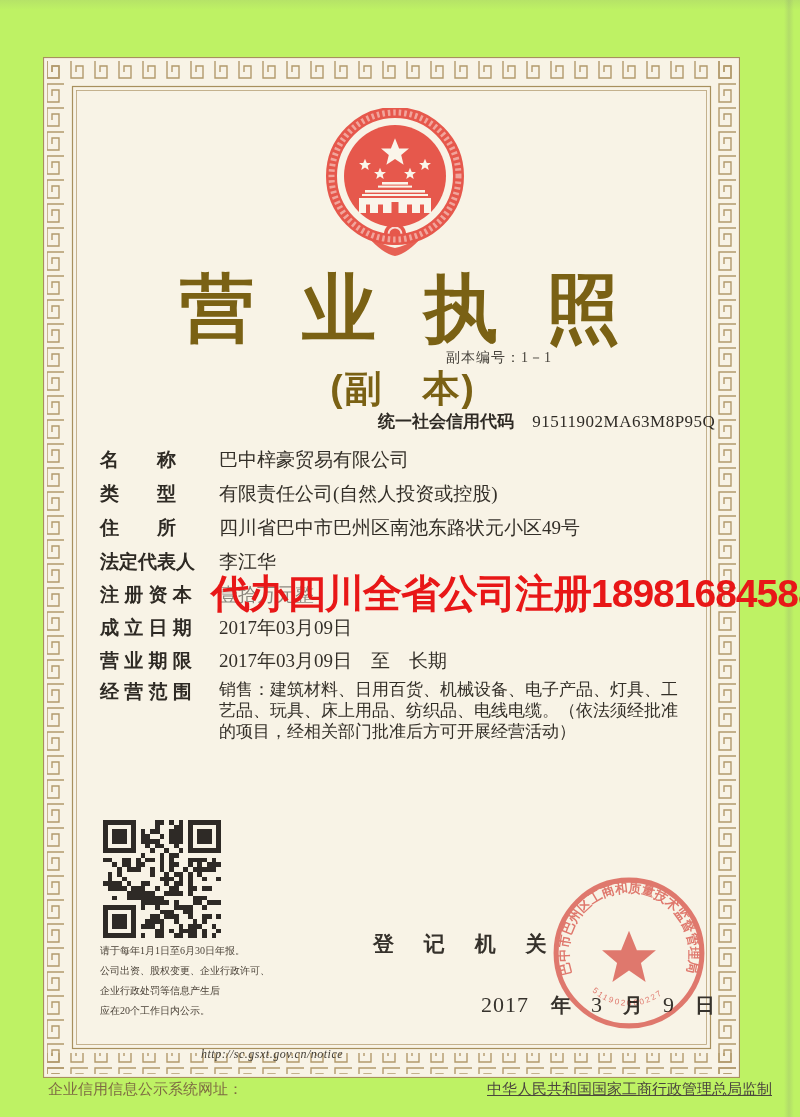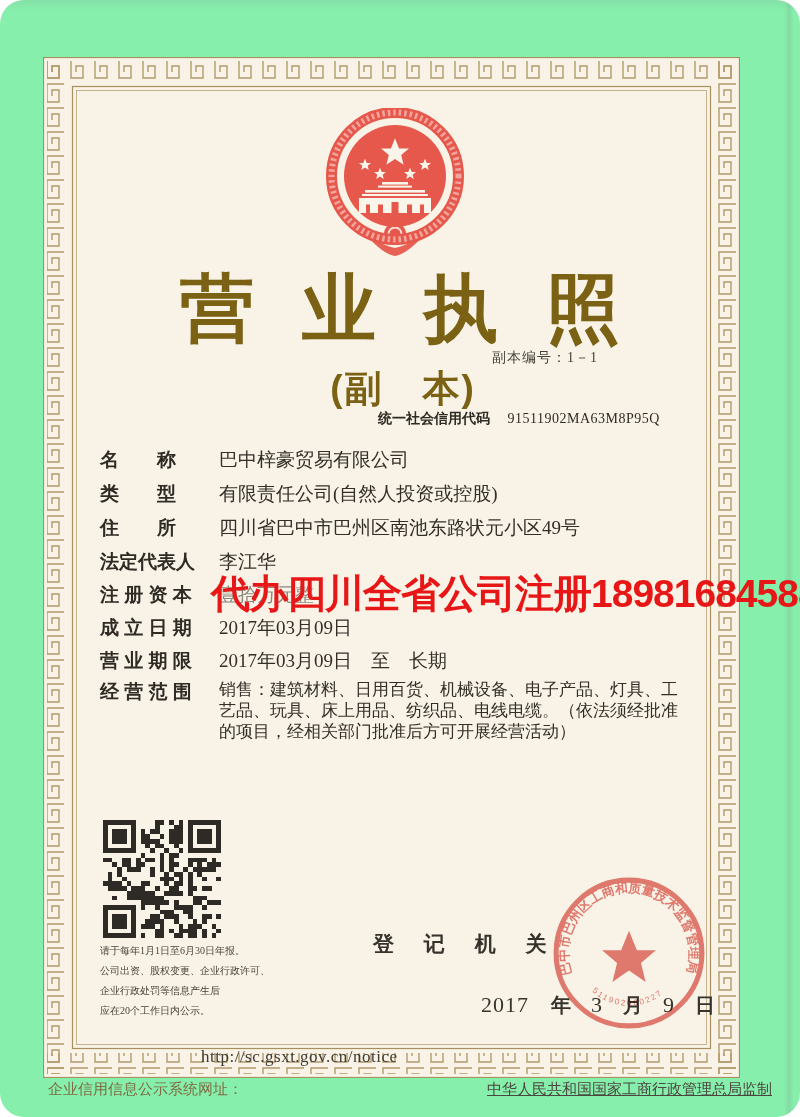--- a/index.html
+++ b/index.html
@@ -1,47 +1,46 @@
 <!DOCTYPE html>
 <html><head>
 <meta charset="utf-8">
 <style>
   html,body{margin:0;padding:0;background:#ffffff;}
   .page{
     position:relative;width:800px;height:1117px;overflow:hidden;
-    background:#86efac;
+    background:#bef264;
     font-family:"Liberation Serif","DejaVu Serif",serif;
     color:#3b362e;
-    border-radius:24px;
   }
   
   .edge-right{position:absolute;top:0;right:6px;width:10px;height:1117px;
     background:linear-gradient(90deg,rgba(0,0,0,0),rgba(120,120,130,.18),rgba(0,0,0,0));}
   .edge-top{position:absolute;top:0;left:0;width:800px;height:10px;
     background:linear-gradient(180deg,rgba(120,120,130,.12),rgba(0,0,0,0));}
   
   .paper{position:absolute;left:43px;top:57px;width:697px;height:1021px;background:#f8f3e6;}
   .frame-svg{position:absolute;left:43px;top:57px;z-index:1;}
   .content{position:absolute;inset:0;z-index:2;}
 
   .emblem{position:absolute;left:322px;top:108px;width:146px;height:154px;}
 
   .title{
     position:absolute;left:0;top:268px;width:800px;text-align:center;
     font-family:"Liberation Sans","DejaVu Sans",sans-serif;font-weight:bold;
     font-size:74px;letter-spacing:48px;padding-left:48px;box-sizing:border-box;
     color:#7a6114;line-height:1.1;
   }
-  .copy-no{position:absolute;left:446px;top:349px;font-size:14px;color:#45413a;letter-spacing:1px;margin-left:46px;}
+  .copy-no{position:absolute;left:446px;top:349px;font-size:14px;color:#45413a;letter-spacing:1px;}
   .subtitle{
     position:absolute;left:3px;top:364px;width:800px;text-align:center;
     font-family:"Liberation Sans","DejaVu Sans",sans-serif;font-weight:bold;
     font-size:37px;color:#7a6114;letter-spacing:2px;
   }
-  .credit-line{position:absolute;left:378px;top:410px;font-size:14px;white-space:nowrap;}
+  .credit-line{position:absolute;left:378px;top:410px;font-size:17px;white-space:nowrap;}
   .credit-label{font-weight:bold;color:#2e2a24;font-family:"Liberation Sans","DejaVu Sans",sans-serif;}
   .credit-value{margin-left:14px;color:#2f2b26;letter-spacing:.5px;}
 
   .field-row{position:absolute;left:100px;white-space:nowrap;}
   .field-label{
     display:inline-block;width:100px;vertical-align:top;
     font-family:"Liberation Sans","DejaVu Sans",sans-serif;
     font-size:19px;color:#2e2a24;font-weight:600;
   }
   .field-value{
@@ -71,21 +70,21 @@
   .date-row span{display:inline-block;}
   .d-num{font-size:22px;letter-spacing:1px;}
   .d-unit{font-size:20px;font-weight:600;font-family:"Liberation Sans","DejaVu Sans",sans-serif;}
   .gap-a{margin-left:18px;} .gap-b{margin-left:16px;}
 
   .seal{position:absolute;left:548px;top:872px;width:162px;height:162px;z-index:4;
     mix-blend-mode:multiply;opacity:.92;}
 
   .border-url{
     position:absolute;left:201px;top:1047px;z-index:2;
-    font-size:17px;color:#403c34;letter-spacing:.5px;white-space:nowrap;
+    font-size:12px;color:#403c34;letter-spacing:.5px;white-space:nowrap;font-style:italic;
   }
 
   .footer{position:absolute;left:0;top:1080px;width:800px;font-size:15px;white-space:nowrap;}
   .footer-left{position:absolute;left:48px;color:#7e6c43;}
   .footer-right{position:absolute;right:28px;color:#4b463e;text-decoration:underline;}
 </style>
 </head>
 <body>
 
 <div class="page">

